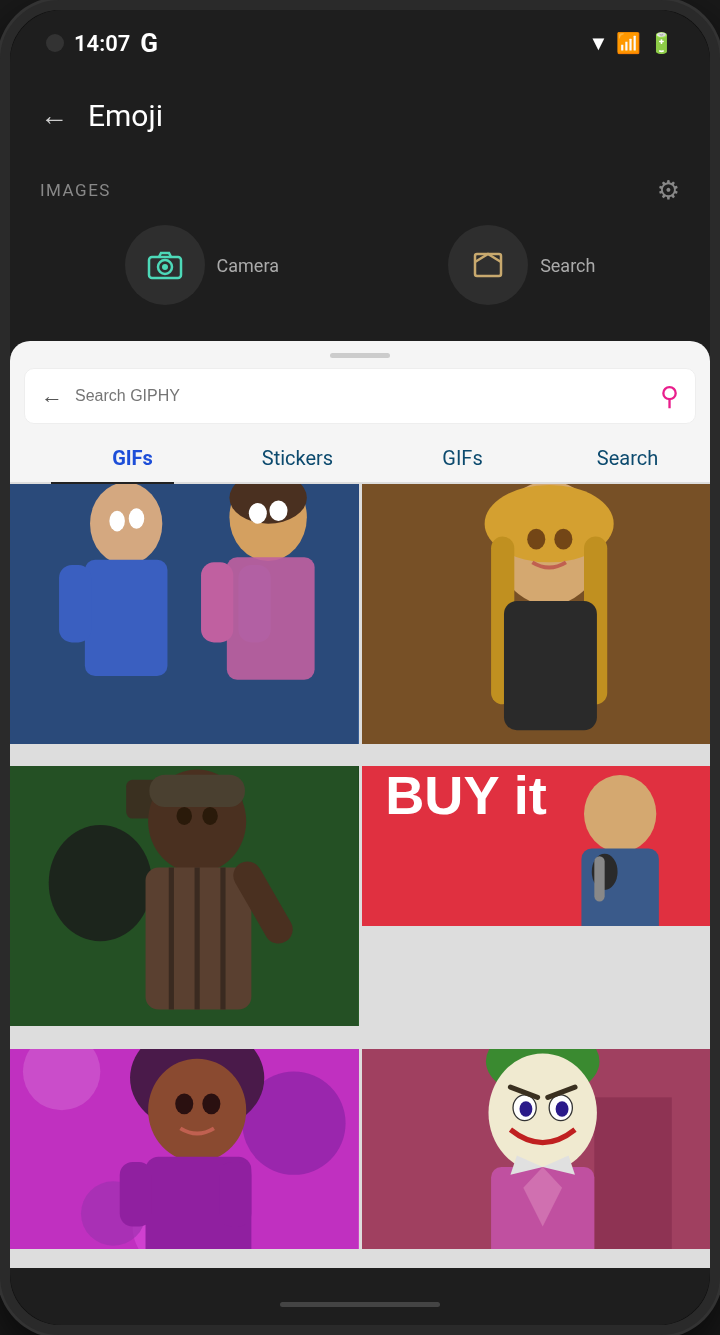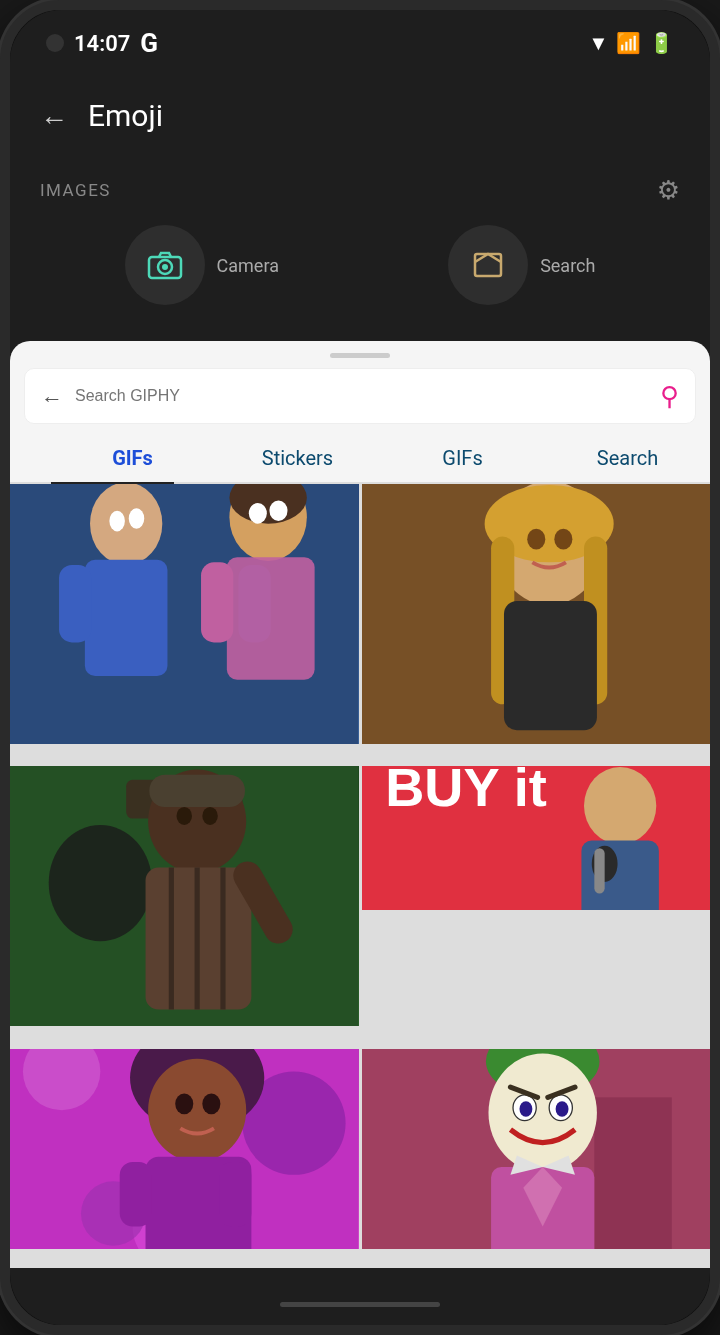--- a/index.html
+++ b/index.html
@@ -370,21 +370,21 @@
 
             <rect x="185" y="100" width="22" height="70" rx="11" fill="#4a3020" transform="rotate(-30 196 135)"></rect>
 
             <rect x="108" y="36" width="74" height="25" rx="12" fill="#4a4030"></rect>
 
             <ellipse cx="135" cy="68" rx="6" ry="7" fill="#2a1a0a"></ellipse>
             <ellipse cx="155" cy="68" rx="6" ry="7" fill="#2a1a0a"></ellipse>
           </svg>
         </div>
 
-        <div class="gif-cell gif-3" style="height:144px;">
+        <div class="gif-cell gif-3" style="height:160px;">
           <svg width="100%" height="100%" viewBox="0 0 270 160" preserveAspectRatio="xMidYMid slice">
             <rect width="270" height="160" fill="#e03040"></rect>
 
             <text x="18" y="55" font-size="42" font-weight="900" fill="white" font-family="Arial">BUY it</text>
 
             <ellipse cx="200" cy="55" rx="28" ry="30" fill="#d4a870"></ellipse>
             <rect x="170" y="82" width="60" height="70" rx="8" fill="#3a5a8a"></rect>
             <ellipse cx="188" cy="100" rx="10" ry="14" fill="#2a2a2a"></ellipse>
             <rect x="180" y="88" width="8" height="35" rx="4" fill="#888"></rect>
           </svg>

